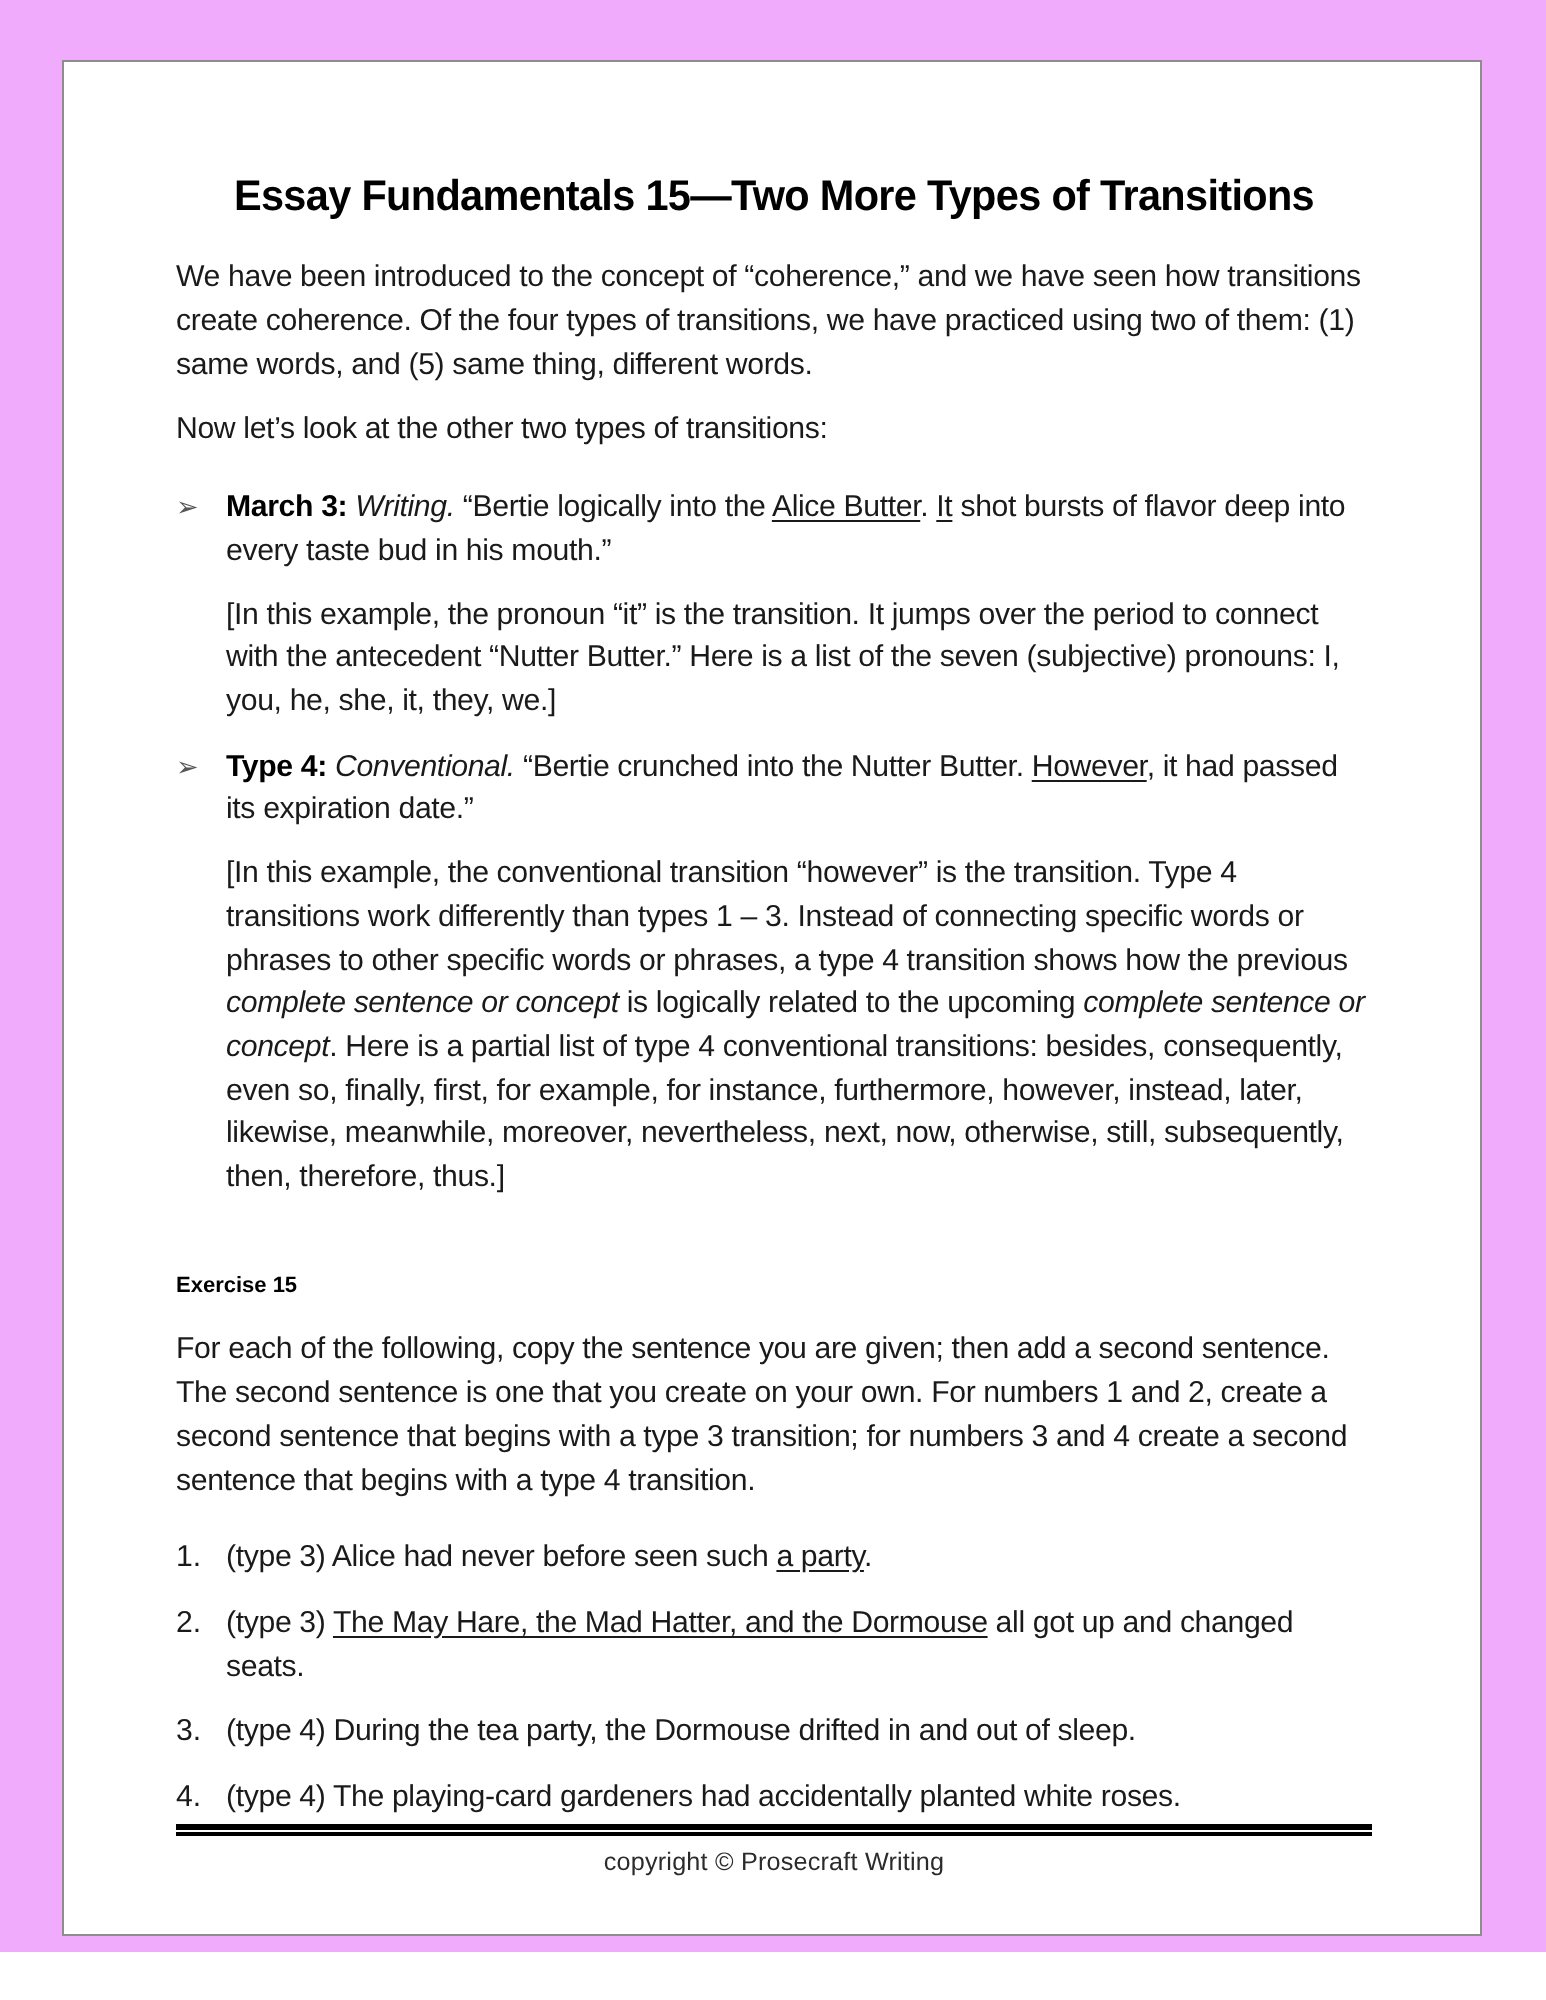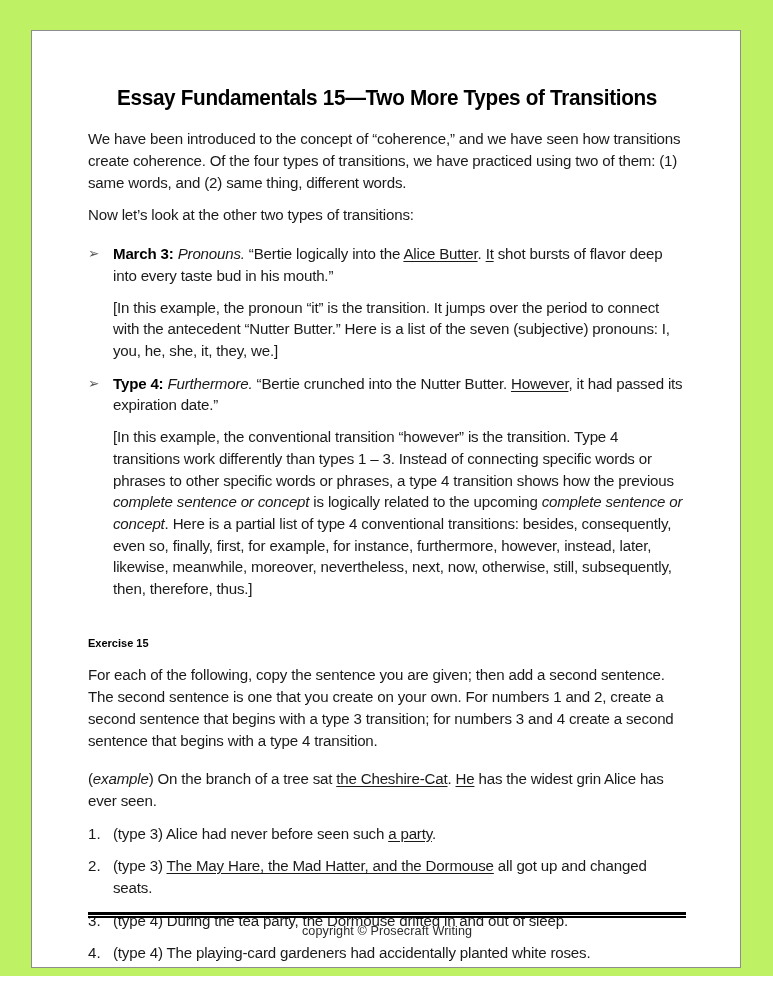--- a/index.html
+++ b/index.html
@@ -14,21 +14,21 @@
     font-family: "Liberation Sans", sans-serif;
     overflow: hidden;
   }
 
   
   #page-sheet {
     position: absolute;
     left: 0; top: 0;
     width: 773px;
     height: 976px;
-    background: #bef264;
+    background: #f0abfc;
   }
   #page-border {
     position: absolute;
     left: 31px;
     top: 30px;
     width: 710px;
     height: 938px;
     border: 1px solid #8d8d8d;
     box-sizing: border-box;
     background: #ffffff;
@@ -146,53 +146,52 @@
 </head>
 <body>
 
 <div id="page-sheet">
   <div id="page-border"></div>
 
   <div id="content">
 
     <h1 class="doc-title">Essay Fundamentals 15—Two More Types of Transitions</h1>
 
-    <p class="body">We have been introduced to the concept of “coherence,” and we have seen how transitions create coherence. Of the four types of transitions, we have practiced using two of them: (1) same words, and (2) same thing, different words.</p>
+    <p class="body">We have been introduced to the concept of “coherence,” and we have seen how transitions create coherence. Of the four types of transitions, we have practiced using two of them: (1) same words, and (5) same thing, different words.</p>
 
     <p class="body">Now let’s look at the other two types of transitions:</p>
 
     <div class="spacer-sm"></div>
 
     <div class="bullet-item">
       <span class="bullet-marker">➢</span>
-      <p class="body"><b>March 3:</b> <i>Pronouns.</i> <span>“Bertie logically into the </span><u>Alice Butter</u><span>. </span><u>It</u><span> shot bursts of flavor deep into every taste bud in his mouth.”</span></p>
+      <p class="body"><b>March 3:</b> <i>Writing.</i> <span>“Bertie logically into the </span><u>Alice Butter</u><span>. </span><u>It</u><span> shot bursts of flavor deep into every taste bud in his mouth.”</span></p>
     </div>
 
     <div class="indent-block">
       <p class="body">[In this example, the pronoun “it” is the transition. It jumps over the period to connect with the antecedent “Nutter Butter.” Here is a list of the seven (subjective) pronouns: I, you, he, she, it, they, we.]</p>
     </div>
 
     <div class="bullet-item">
       <span class="bullet-marker">➢</span>
-      <p class="body"><b>Type 4:</b> <i>Furthermore.</i> <span>“Bertie crunched into the Nutter Butter. </span><u>However</u><span>, it had passed its expiration date.”</span></p>
+      <p class="body"><b>Type 4:</b> <i>Conventional.</i> <span>“Bertie crunched into the Nutter Butter. </span><u>However</u><span>, it had passed its expiration date.”</span></p>
     </div>
 
     <div class="indent-block">
       <p class="body"><span>[In this example, the conventional transition “however” is the transition. Type 4 transitions work differently than types 1 – 3. Instead of connecting specific words or phrases to other specific words or phrases, a type 4 transition shows how the previous </span><i>complete sentence or concept</i><span> is logically related to the upcoming </span><i>complete sentence or concept</i><span>. Here is a partial list of type 4 conventional transitions: besides, consequently, even so, finally, first, for example, for instance, furthermore, however, instead, later, likewise, meanwhile, moreover, nevertheless, next, now, otherwise, still, subsequently, then, therefore, thus.]</span></p>
     </div>
 
     <div class="spacer-sm"></div>
 
     <div class="exercise-head">Exercise 15</div>
 
     <p class="body">For each of the following, copy the sentence you are given; then add a second sentence. The second sentence is one that you create on your own. For numbers 1 and 2, create a second sentence that begins with a type 3 transition; for numbers 3 and 4 create a second sentence that begins with a type 4 transition.</p>
 
     <div class="spacer-sm"></div>
 
-    <p class="body"><span> (</span><i>example</i><span>) </span><span>On the branch of a tree sat </span><u>the Cheshire-Cat</u><span>. </span><u>He</u><span> has the widest grin Alice has ever seen.</span></p>
 
     <div class="num-item">
       <span class="num-marker">1.</span>
       <p class="body"><span>(type 3) Alice had never before seen such </span><u>a party</u><span>.</span></p>
     </div>
 
     <div class="num-item">
       <span class="num-marker">2.</span>
       <p class="body"><span>(type 3) </span><u>The May Hare, the Mad Hatter, and the Dormouse</u><span> all got up and changed seats.</span></p>
     </div>

